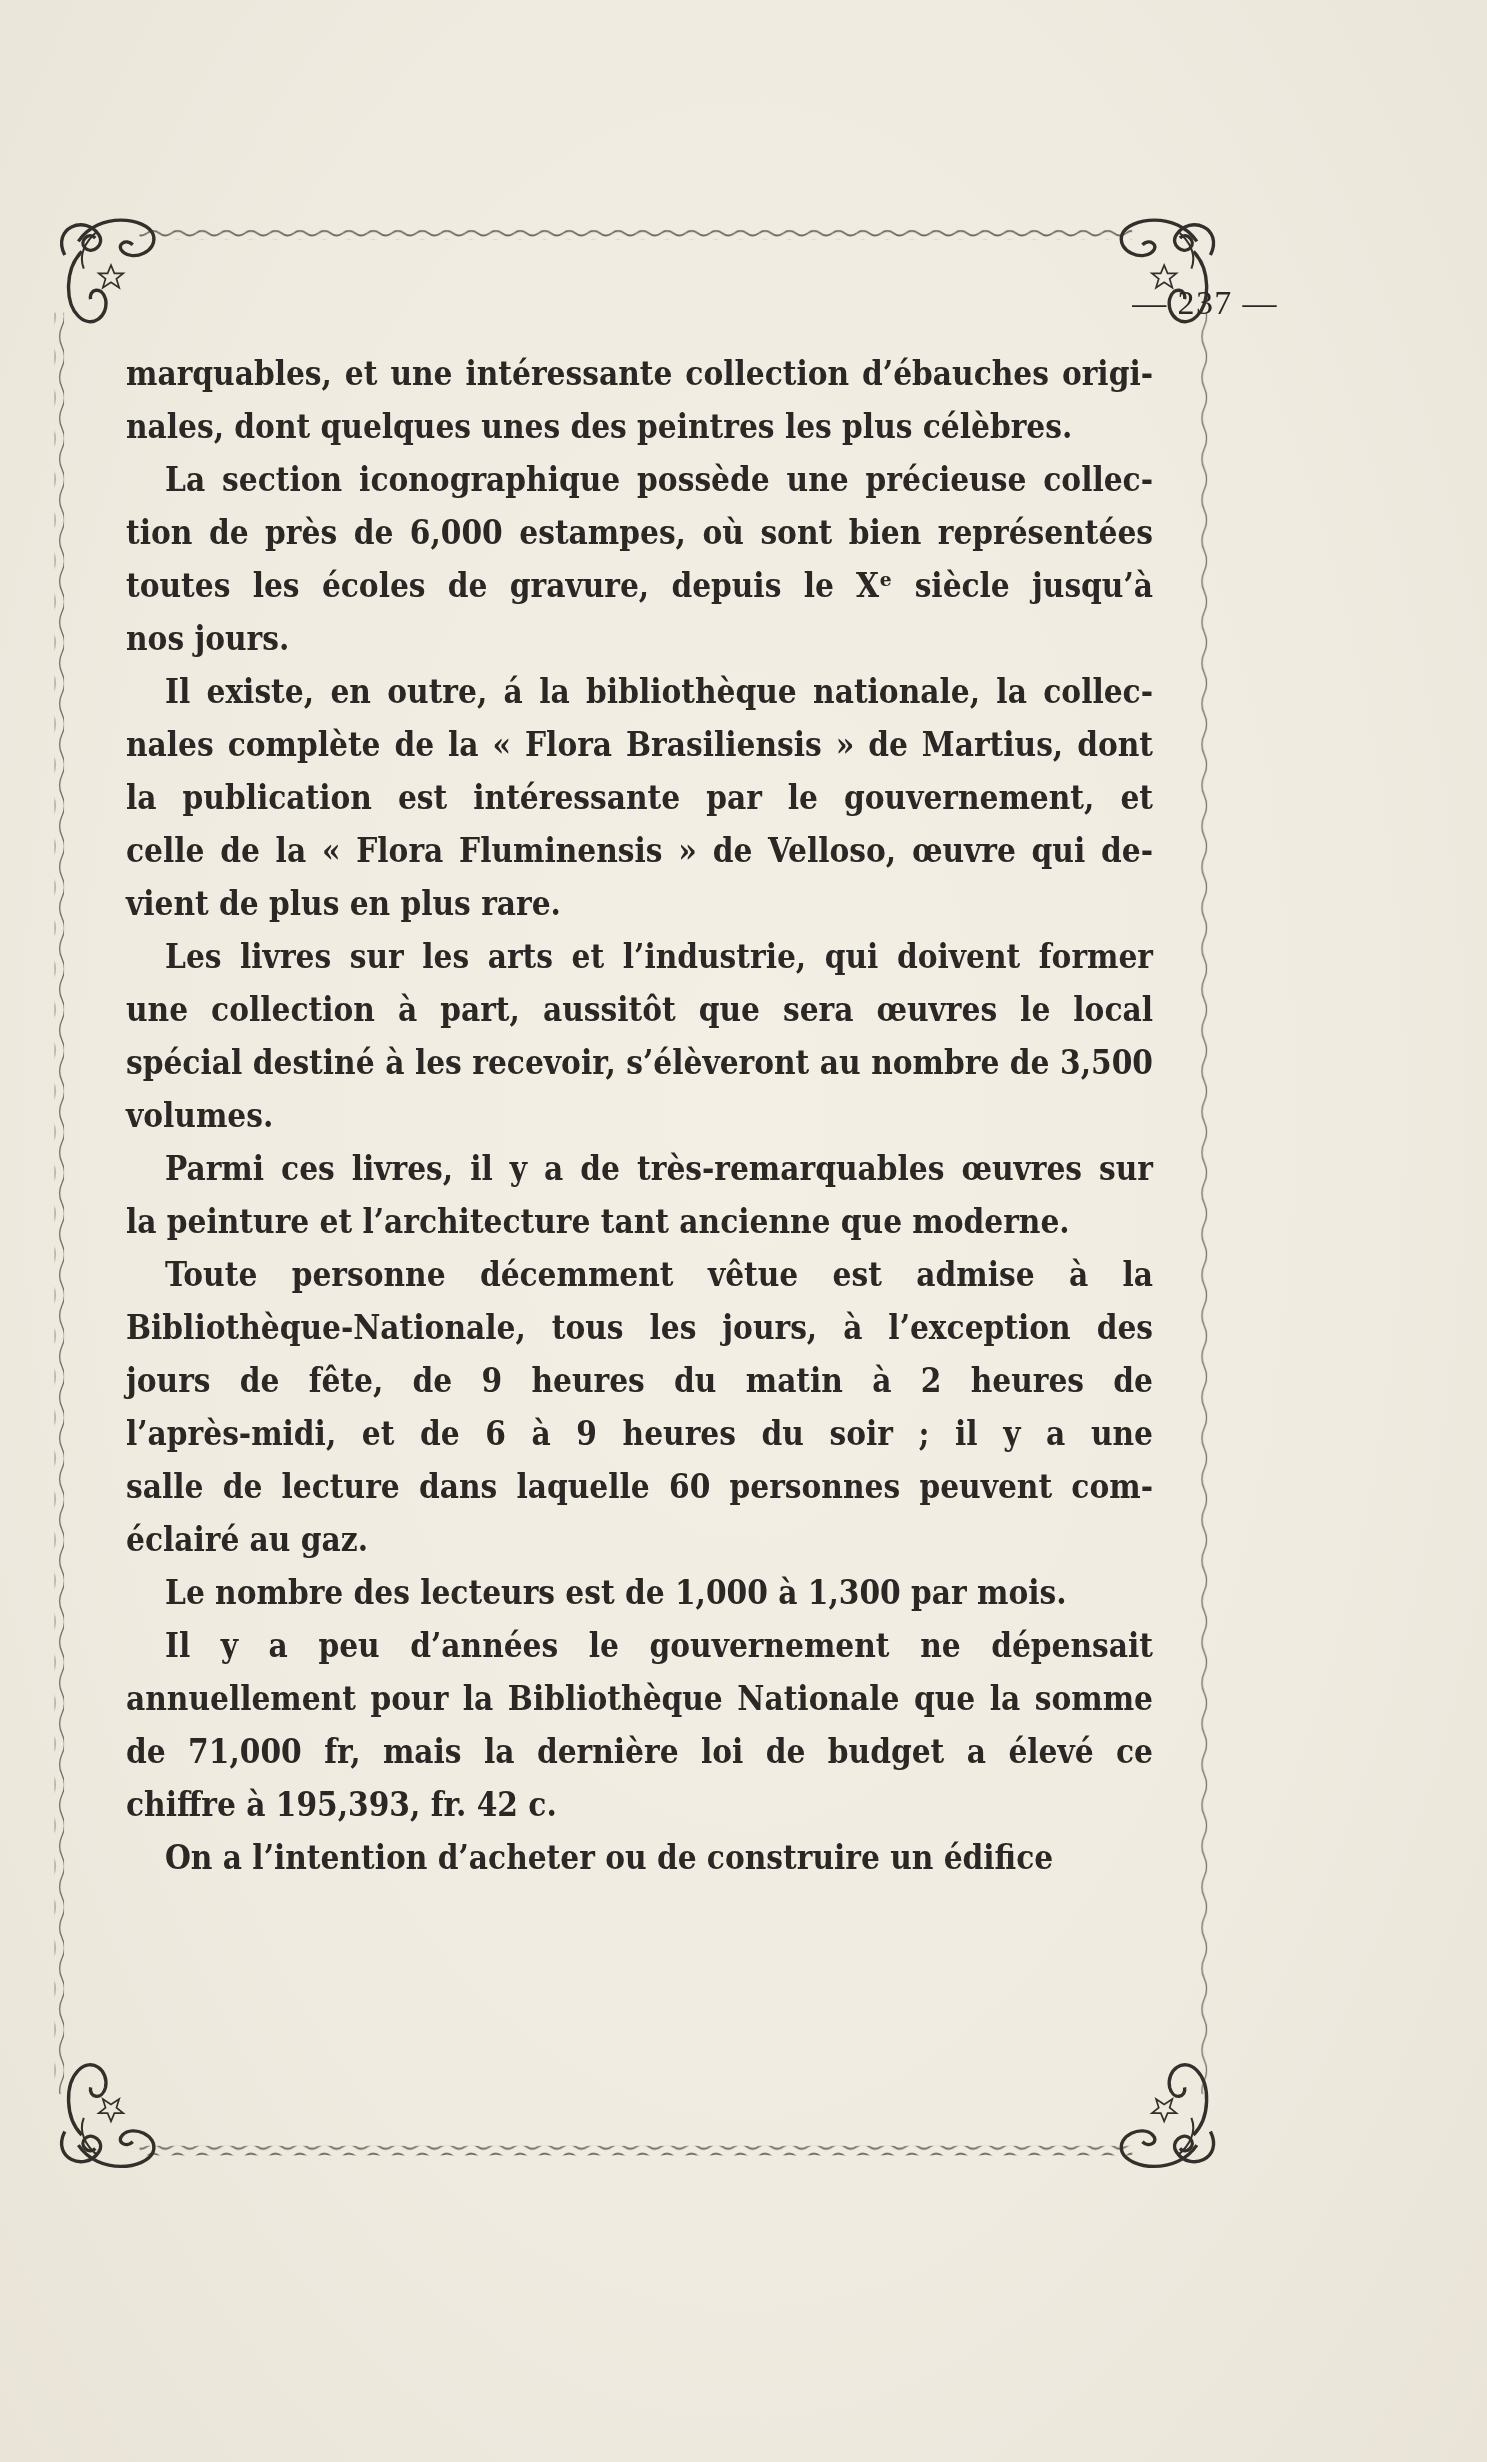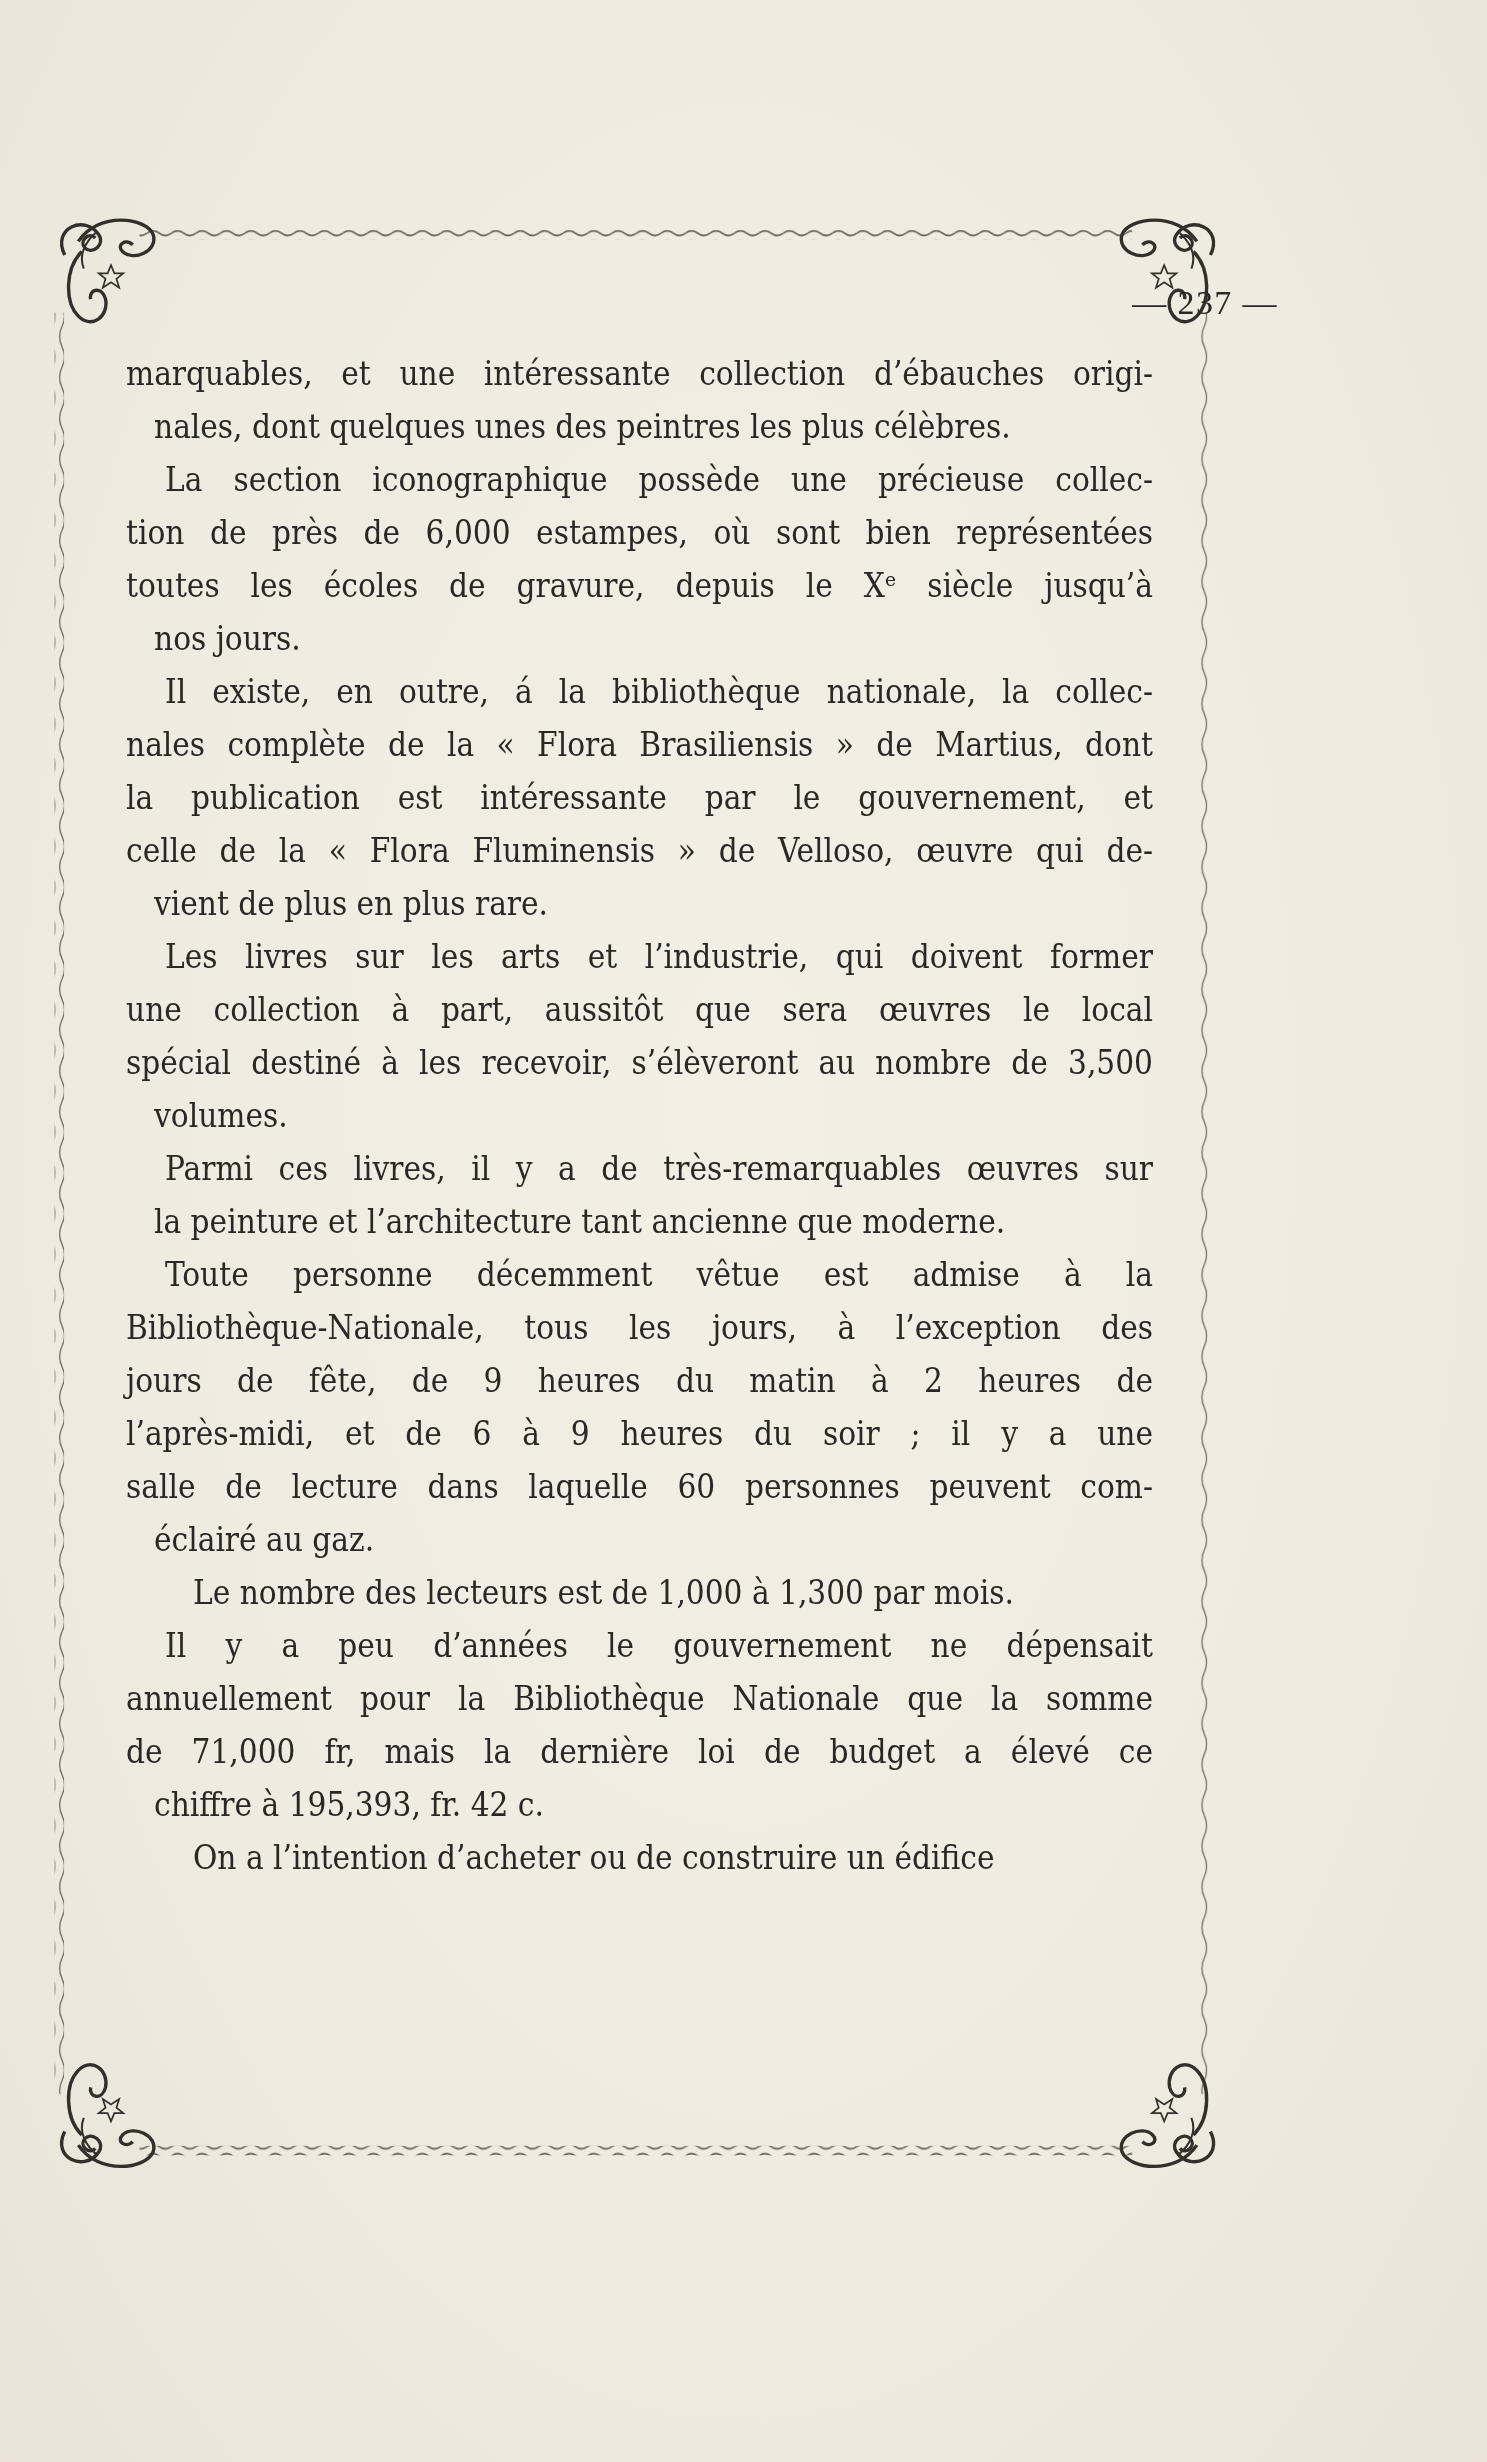--- a/index.html
+++ b/index.html
@@ -20,27 +20,28 @@
     text-align: right; font-size: 34px; letter-spacing: 1.4px;
     font-family: "Liberation Serif", serif;
   }
   .text-block {
     position: absolute; left: 126px; width: 1027px; top: 347px;
     font-family: "DejaVu Serif", serif;
     font-size: 33px;
     line-height: 53px;
     text-align: justify;
     font-stretch: condensed;
+    font-weight: bold;
   }
   .line {
     display: block; white-space: nowrap;
     text-align-last: justify; text-align: justify;
     height: 53px;
   }
-  .line.last { text-align-last: left; margin-left: 28px; }
+  .line.last { text-align-last: left; }
   .line.indent { padding-left: 39px; }
 </style>
 </head>
 <body>
 
 <div class="page-tint"></div>
 
 <svg class="frame" viewBox="0 0 2188 3621" xmlns="http://www.w3.org/2000/svg">
   <defs>
     <pattern id="waveH" x="0" y="0" width="36" height="14" patternUnits="userSpaceOnUse">

